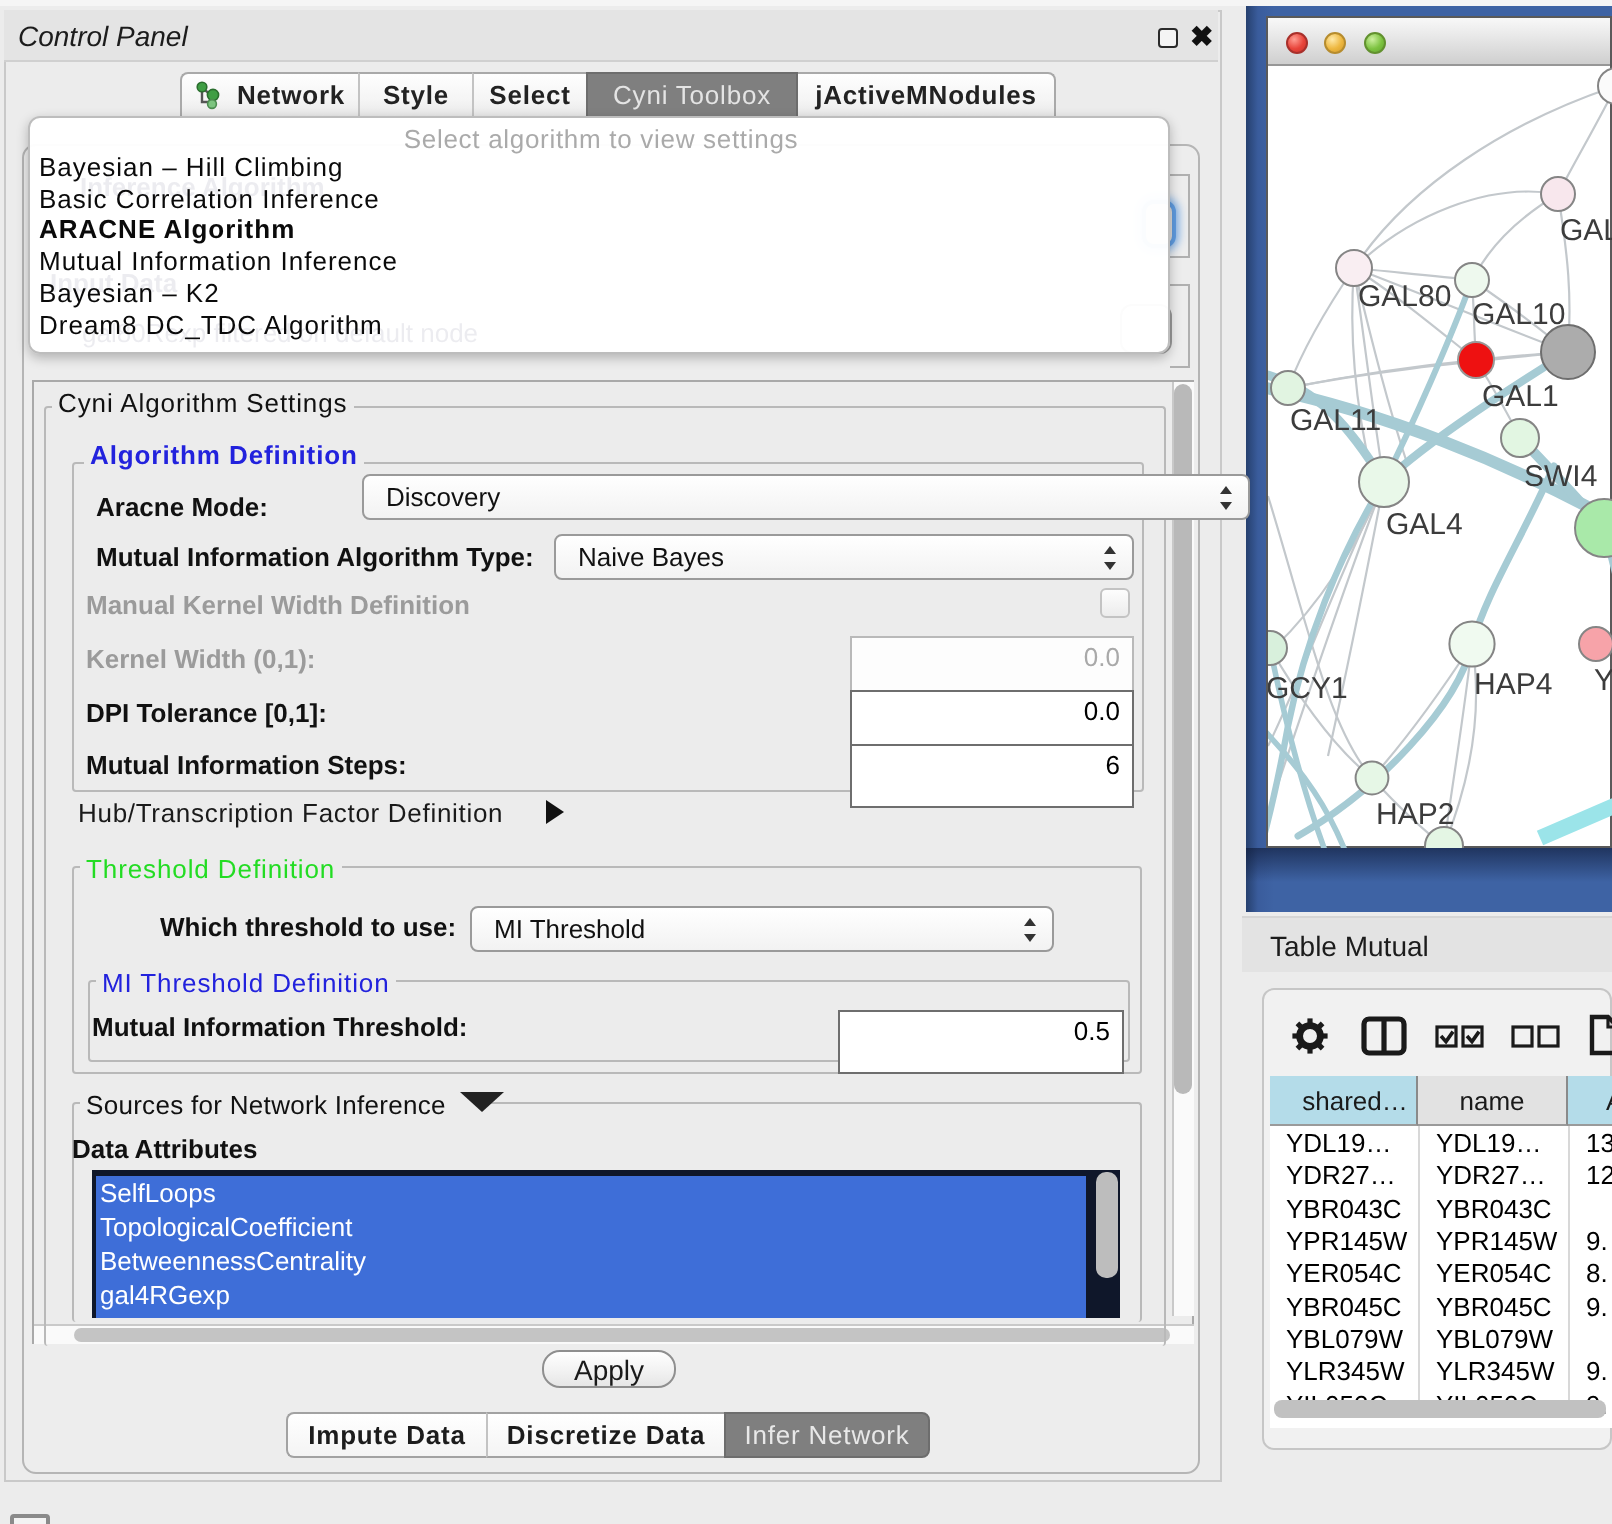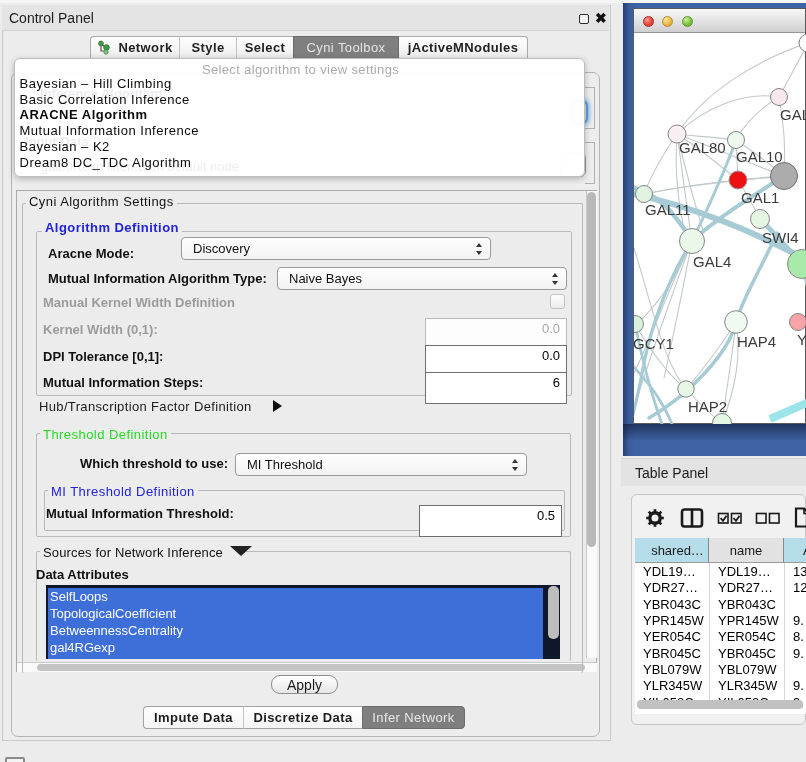--- a/index.html
+++ b/index.html
@@ -38,21 +38,21 @@
 .tr { position:absolute; left:0; width:171px; height:17px; font-size:13px; color:#000; }
 .tr span { position:absolute; top:1px; }
 .c1 { left:8px; } .c2 { left:83px; } .c3 { left:158px; }
 #tp-hscroll { left:635px; top:709px; width:171px; height:3px; background:#fff; }
 #tp-hthumb { left:637px; top:700px; width:166px; height:9px; background:#c1c1c1; border-radius:4px; }
 
 #leftwin { left:2px; top:5px; width:609px; height:736px; background:#ececec;
   border:1px solid #c9c9c9; }
 #lw-title { left:2px; top:5px; width:607px; height:26px; background:#e4e4e4;
   border-bottom:1px solid #d0d0d0; }
-#lw-title span { position:absolute; left:7px; top:5px; font-size:14px; color:#1c1c1c; }
+#lw-title span { position:absolute; left:7px; top:5px; font-size:14px; color:#1c1c1c;font-style:italic; }
 #lw-float { left:579px; top:14px; width:10px; height:10px; border:1.5px solid #2a2a2a; border-radius:2px; background:#f4f4f4;}
 #lw-close { left:595px; top:10px; font-size:14px; font-weight:bold; color:#111; }
 
 .tab { position:absolute; top:36px; height:22px; font-size:13px; font-weight:bold;
   color:#222; display:flex; align-items:center; justify-content:center; letter-spacing:0.4px;
   background:linear-gradient(180deg,#fefefe 0,#f5f5f5 60%,#e9e9e9 100%);
   border:1px solid #a9a9a9; border-bottom:none; }
 #tab-net { left:90px; width:89px; border-radius:4px 0 0 0; border-right:none; }
 #tab-style { left:179px; width:57px; border-right:none; border-left:1px solid #c3c3c3; }
 #tab-select { left:236px; width:57px; border-left:1px solid #c3c3c3; border-right:none;}
@@ -221,21 +221,21 @@
 <text x="59" y="234">GAL4</text>
 <text x="-1" y="316">GCY1</text>
 <text x="103" y="314">HAP4</text>
 <text x="163" y="312">Y</text>
 <text x="54" y="379">HAP2</text>
 </g>
 </g>
 </svg></div>
 
   <div class="abs" id="tp-title">
-      <span>Table Panel</span>
+      <span>Table Mutual</span>
     </div>
   <div class="abs" id="tp-panel"></div>
   <svg style="position:absolute; left:631px; top:494px;" width="175" height="44" viewBox="0 0 175 44">
 <g fill="none" stroke="#1a1a1a">
 
 <g transform="translate(24,24)">
 <circle r="5.2" stroke-width="3.4"></circle>
 <g stroke-width="2.6">
 <line x1="0" y1="-6.2" x2="0" y2="-8.8"></line>
             <line x1="0" y1="6.2" x2="0" y2="8.8"></line>
@@ -348,21 +348,21 @@
   <div class="abs" id="vthumb"></div>
   <div class="abs" id="htrack"></div>
   <div class="abs" id="hthumb"></div>
 
   <div class="group" id="g-cyni"></div>
   <div class="gtitle" id="g-cyni-t">Cyni Algorithm Settings</div>
   <div class="group" id="g-alg"></div>
   <div class="gtitle" id="g-alg-t">Algorithm Definition</div>
 
   <div class="lbl" style="left:48px; top:246px;">Aracne Mode:</div>
-  <div class="combo" style="left:181px; top:237px; width:310px;">Discovery<span class="spin"><svg width="8" height="14" viewBox="0 0 8 14">
+  <div class="combo" style="left:181px; top:237px; width:444px;">Discovery<span class="spin"><svg width="8" height="14" viewBox="0 0 8 14">
           <path d="M4 1 L7 5 L1 5 Z" fill="#333"></path>
           <path d="M4 13 L7 9 L1 9 Z" fill="#333"></path>
         </svg></span></div>
   <div class="lbl" style="left:48px; top:271px;">Mutual Information Algorithm Type:</div>
   <div class="combo" style="left:277px; top:267px; width:290px;">Naive Bayes<span class="spin"><svg width="8" height="14" viewBox="0 0 8 14">
           <path d="M4 1 L7 5 L1 5 Z" fill="#333"></path>
           <path d="M4 13 L7 9 L1 9 Z" fill="#333"></path>
         </svg></span></div>
   <div class="lbl lbl-dis" style="left:43px; top:295px;">Manual Kernel Width Definition</div>
   <div class="abs" id="cb-manual"></div>

